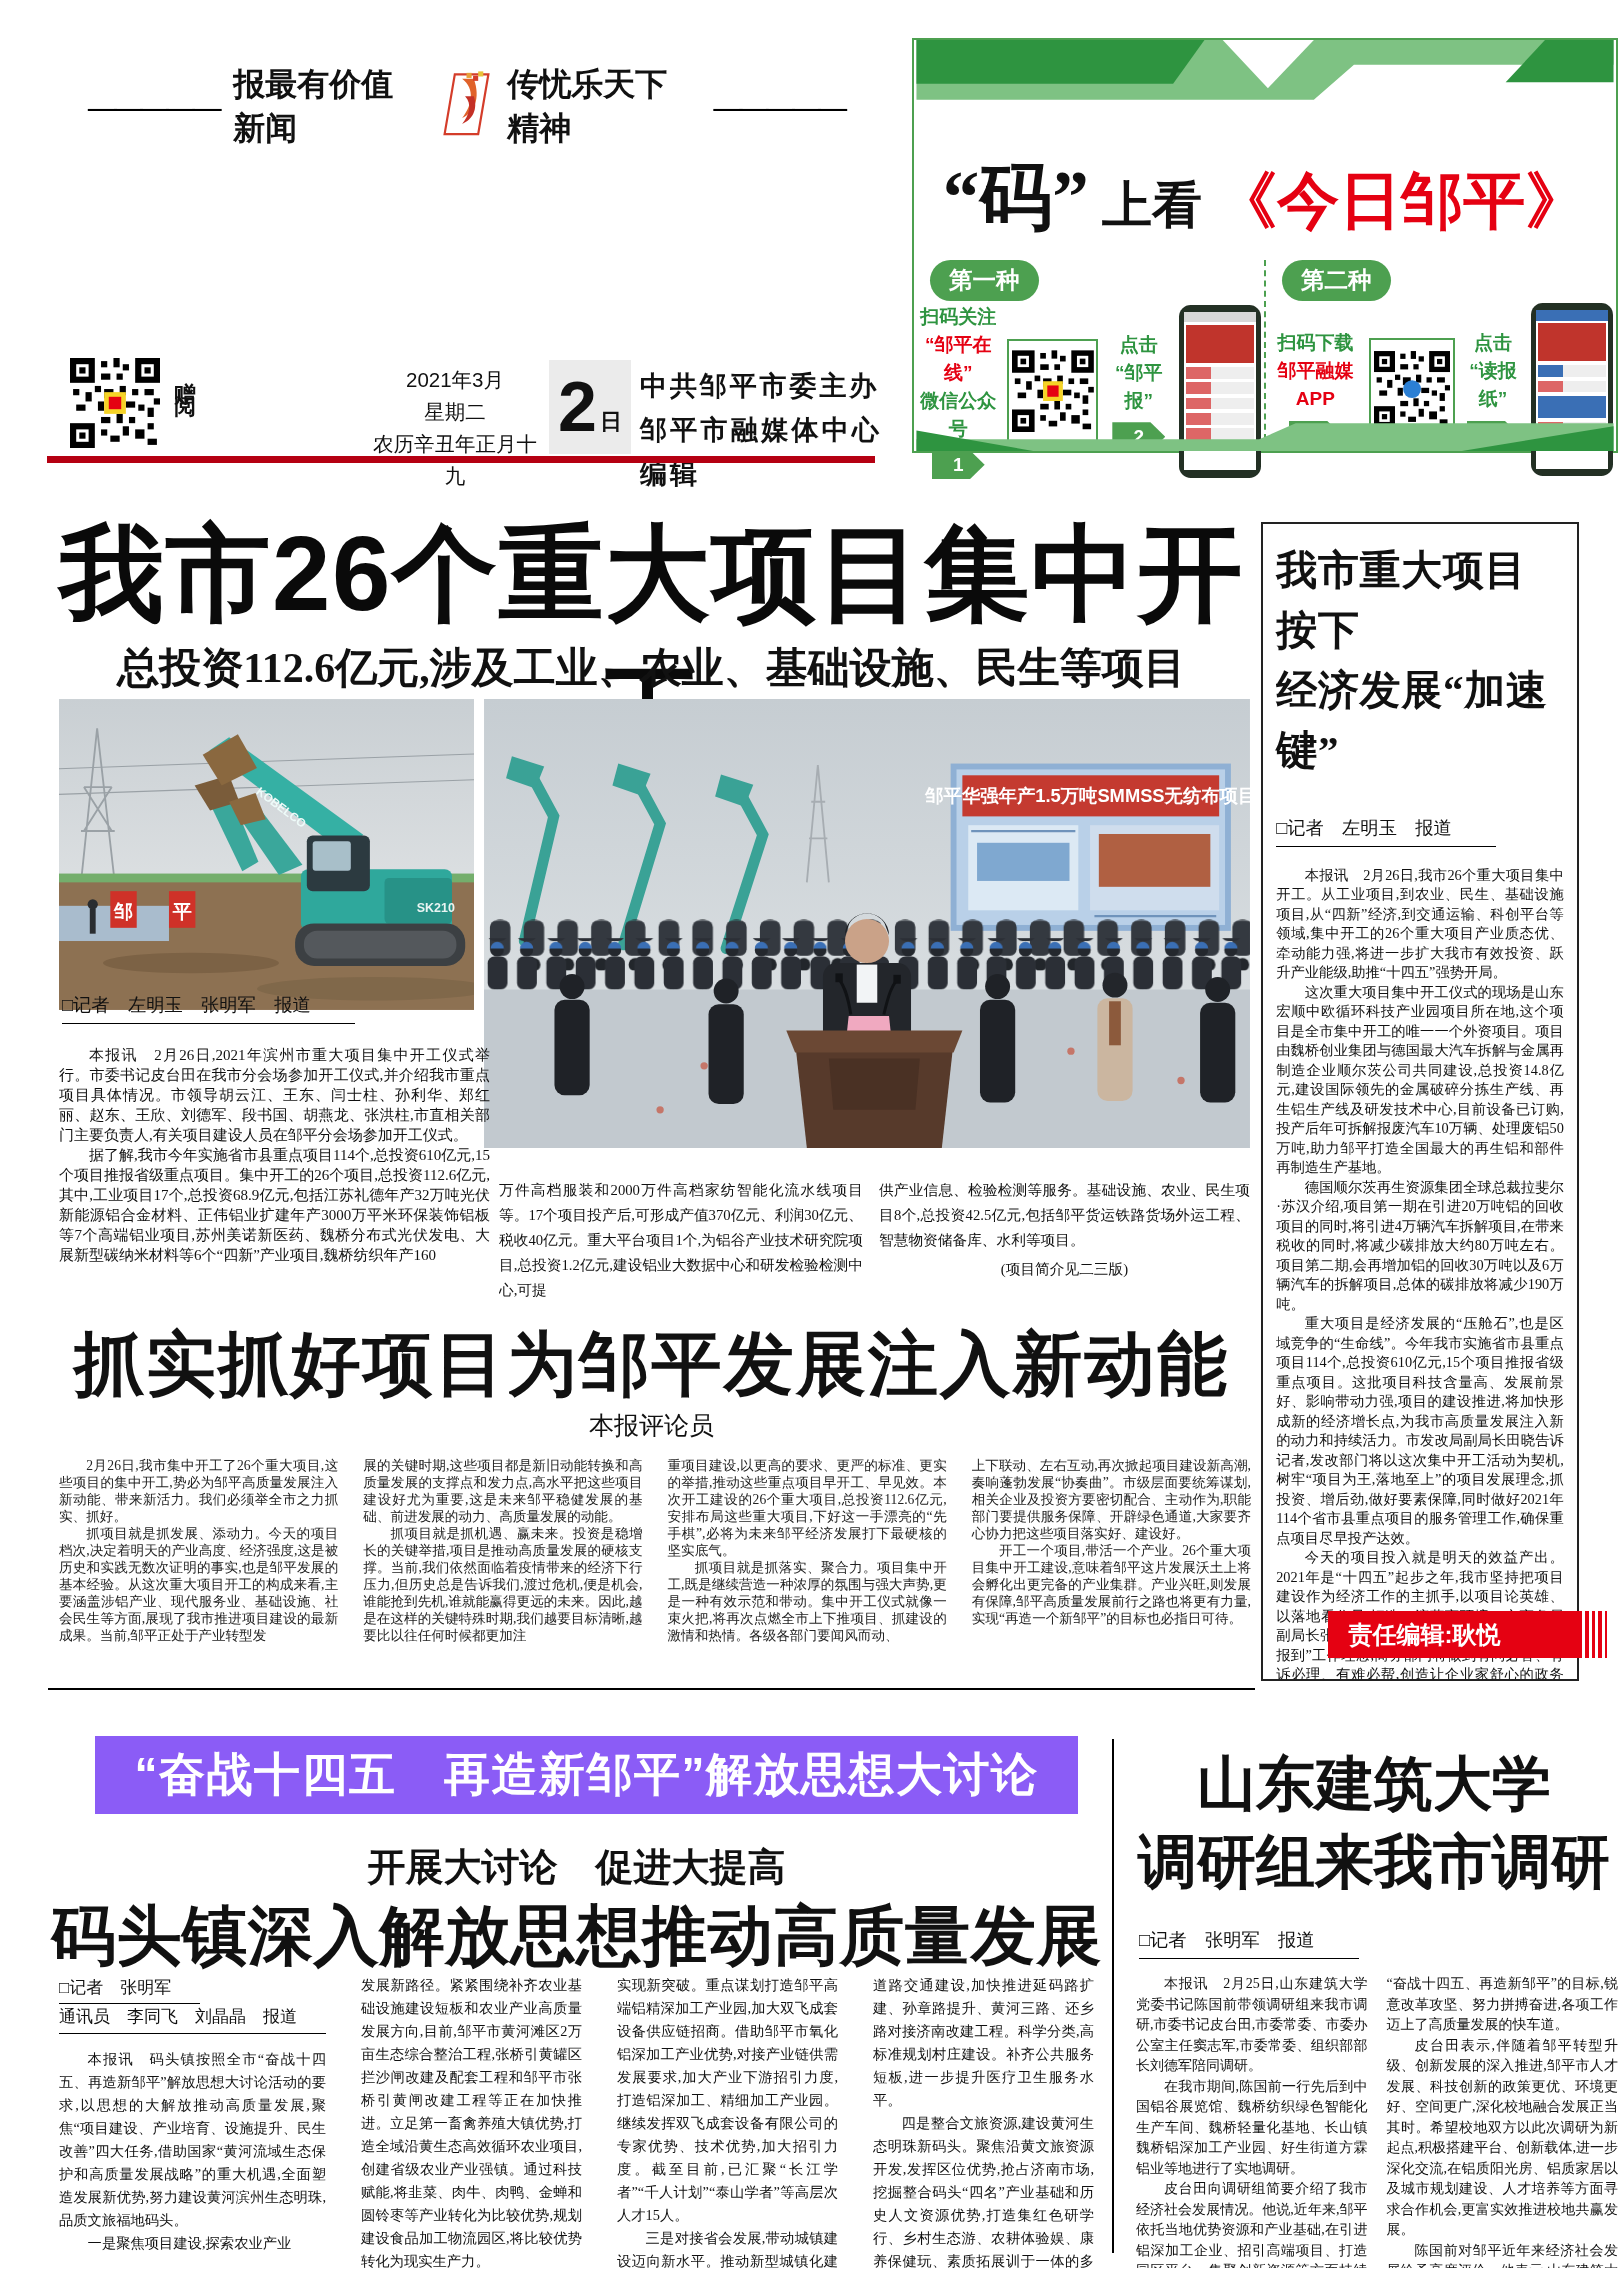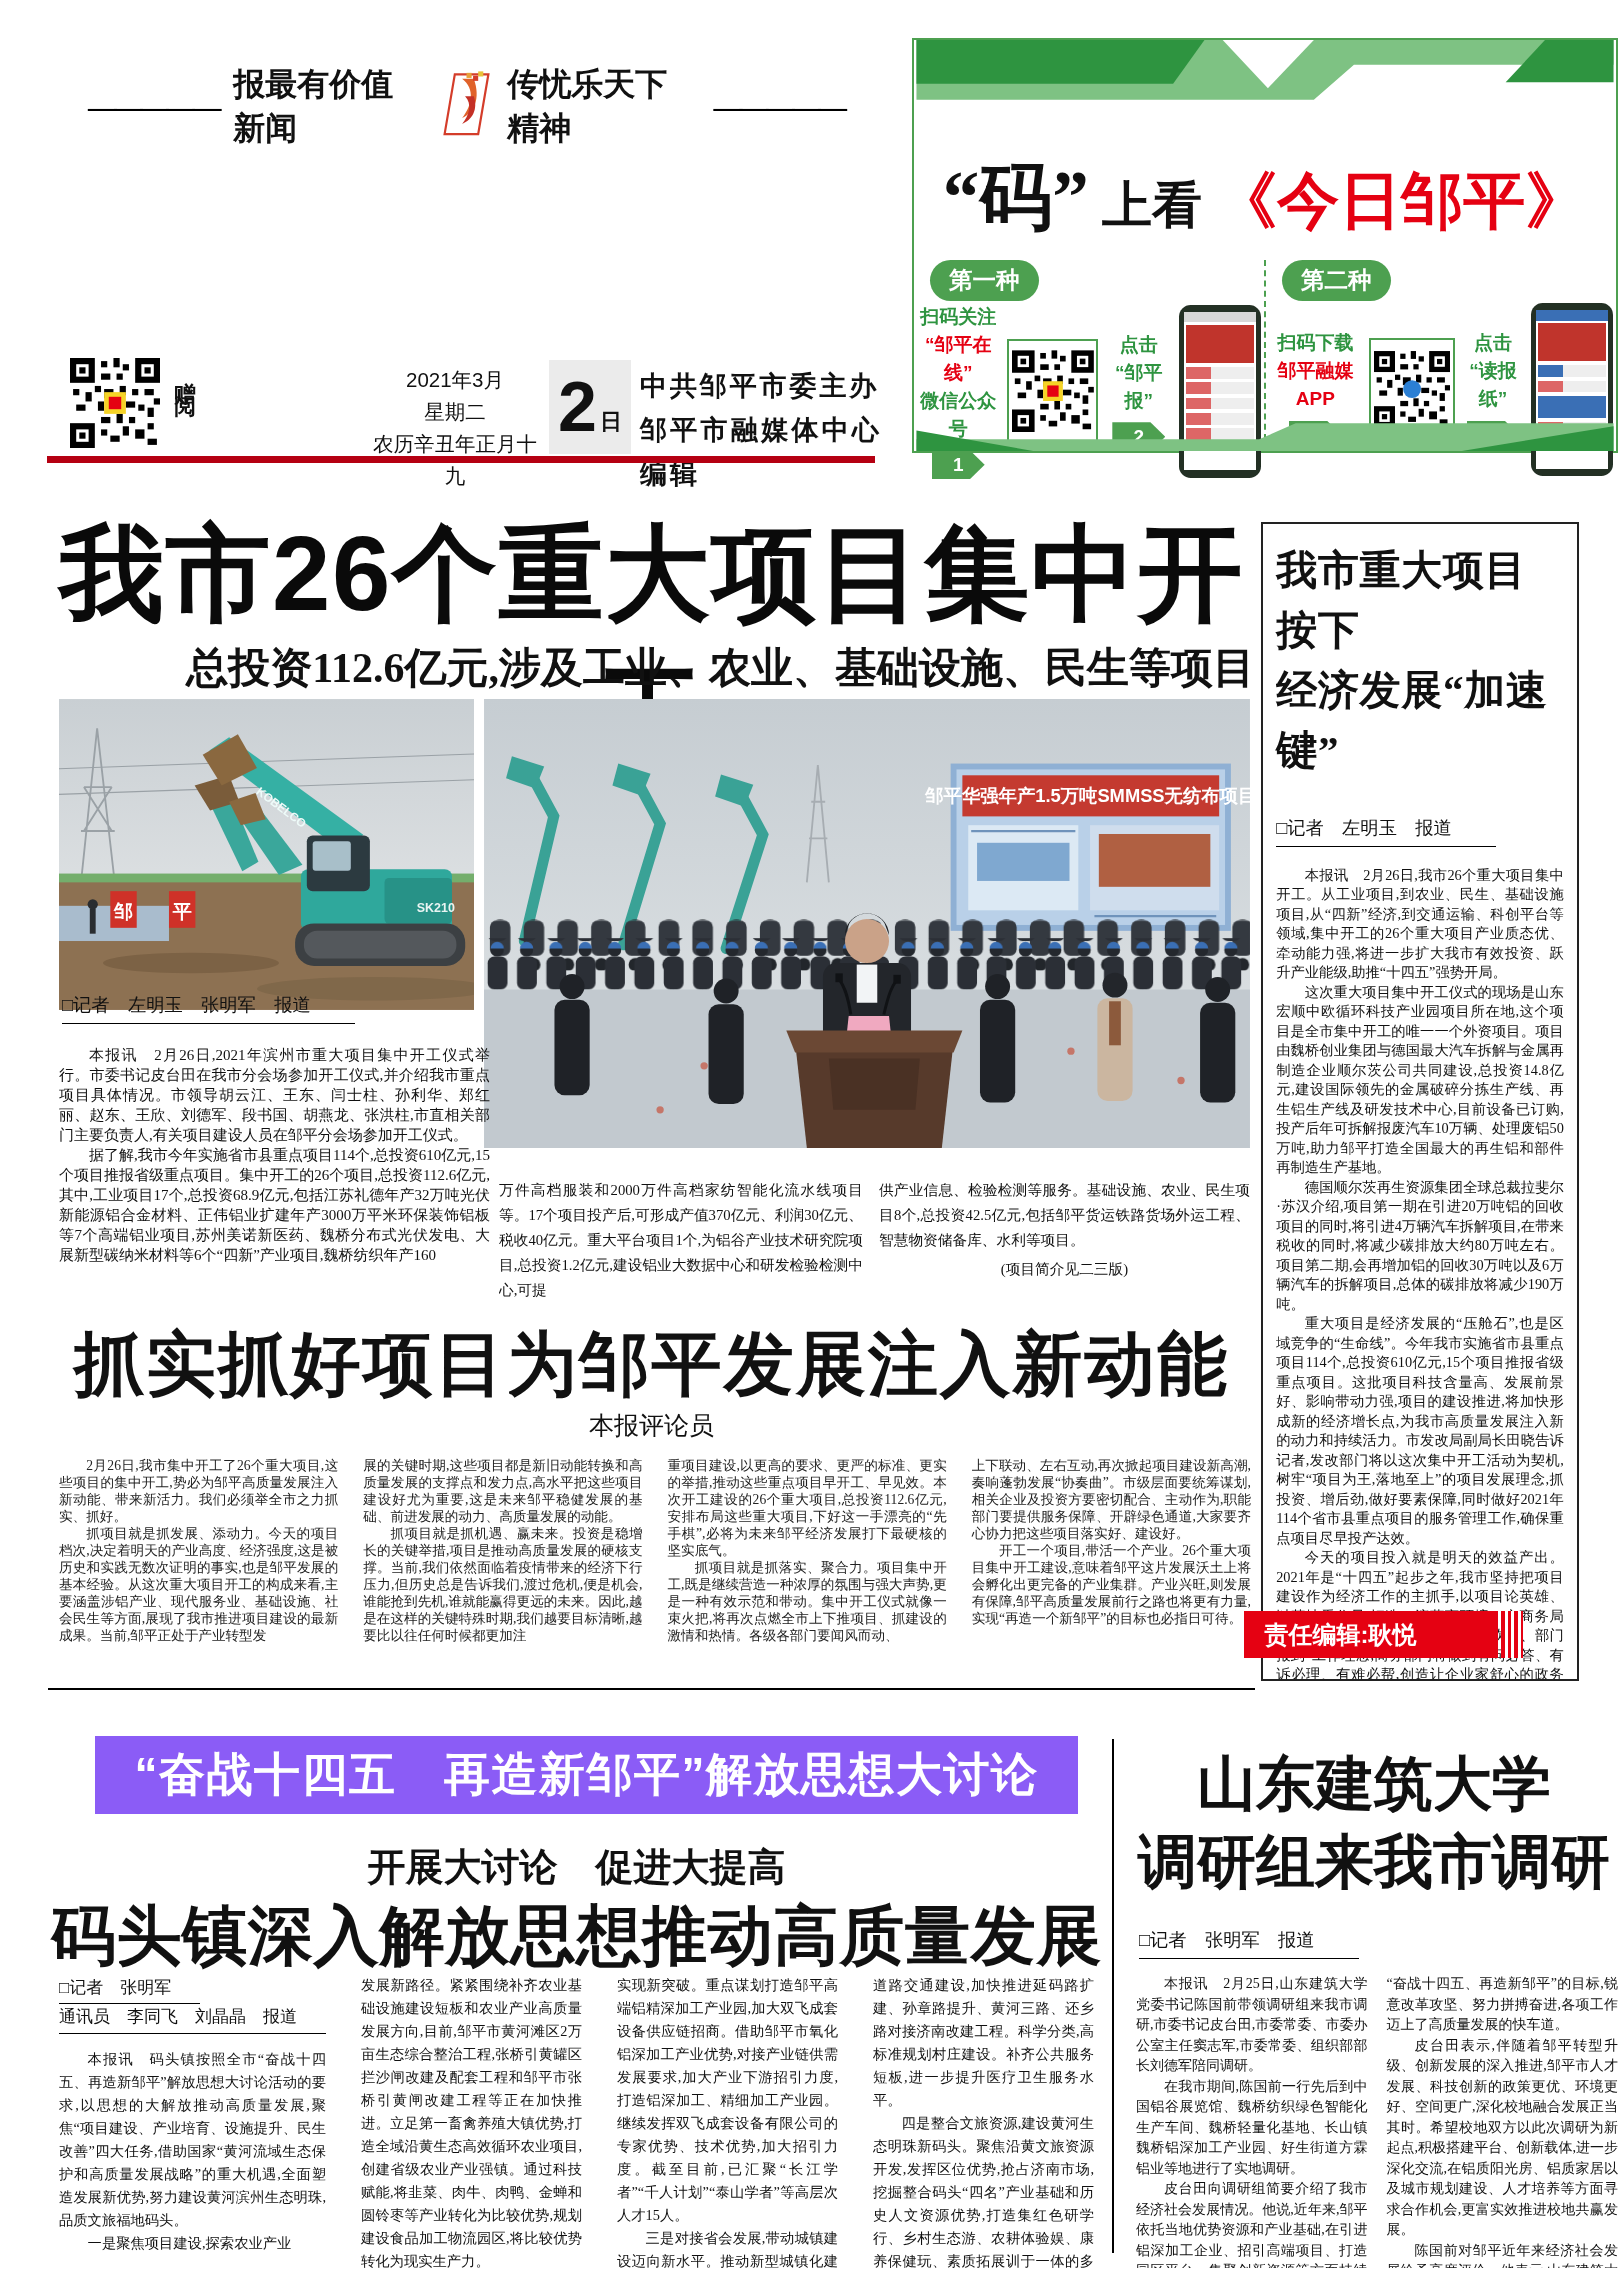--- a/index.html
+++ b/index.html
@@ -49,21 +49,21 @@
   .phone{width:82px;height:173px;background:#233024;border-radius:11.7px;padding:7.3px 5.1px;flex:none}
   .screen{width:100%;height:100%;background:#fff;overflow:hidden}
   .scr-bar{height:10.3px;background:#d8d8d8}
   .scr-hero{height:38px;background:#c0342c;margin:2.9px 2.2px}
   .scr-row{height:11.7px;margin:3.7px 2.2px;background:#eee;border-left:25px solid #d66;}
   .scr-hero.blue{background:#3a6fb5}
 
   
   .lead-headline{top:505px;left:48px;width:1207px;text-align:center;font-size:105px;font-weight:900;letter-spacing:1.5px;
                  font-family:"Liberation Sans",sans-serif;color:#0a0a0a}
-  .lead-subhead{top:640px;left:48px;width:1207px;text-align:right;font-size:42px;font-weight:bold}
+  .lead-subhead{top:640px;left:48px;width:1207px;text-align:center;font-size:42px;font-weight:bold}
   .photo{overflow:hidden}
   .photo1{top:699px;left:59px;width:415px;height:311px}
   .photo2{top:699px;left:484px;width:766px;height:449px}
   .byline{font-size:18.3px;display:inline-block;border-bottom:1.5px solid #000;padding:0 44px 5.9px 0;white-space:nowrap}
   .lead-byline{top:992px;left:62px}
   .lead-col{font-size:15px;line-height:20px}
   .lead-col1{top:1045px;left:59px;width:431px;height:247px;overflow:hidden}
   .cap-col{top:1178px;font-size:14.7px;line-height:25px;height:126px;overflow:hidden}
   .cap-col2{left:499px;width:364px}
   .cap-col3{left:879px;width:371px}
@@ -451,21 +451,21 @@
       <span class="byline">□记者　左明玉　报道</span>
     </div>
     <div class="sb-body">
         <p>本报讯　2月26日,我市26个重大项目集中开工。从工业项目,到农业、民生、基础设施项目,从“四新”经济,到交通运输、科创平台等领域,集中开工的26个重大项目产业质态优、牵动能力强,将进一步扩大我市有效投资、跃升产业能级,助推“十四五”强势开局。</p>
         <p>这次重大项目集中开工仪式的现场是山东宏顺中欧循环科技产业园项目所在地,这个项目是全市集中开工的唯一一个外资项目。项目由魏桥创业集团与德国最大汽车拆解与金属再制造企业顺尔茨公司共同建设,总投资14.8亿元,建设国际领先的金属破碎分拣生产线、再生铝生产线及研发技术中心,目前设备已订购,投产后年可拆解报废汽车10万辆、处理废铝50万吨,助力邹平打造全国最大的再生铝和部件再制造生产基地。</p>
         <p>德国顺尔茨再生资源集团全球总裁拉斐尔·苏汉介绍,项目第一期在引进20万吨铝的回收项目的同时,将引进4万辆汽车拆解项目,在带来税收的同时,将减少碳排放大约80万吨左右。项目第二期,会再增加铝的回收30万吨以及6万辆汽车的拆解项目,总体的碳排放将减少190万吨。</p>
         <p>重大项目是经济发展的“压舱石”,也是区域竞争的“生命线”。今年我市实施省市县重点项目114个,总投资610亿元,15个项目推报省级重点项目。这批项目科技含量高、发展前景好、影响带动力强,项目的建设推进,将加快形成新的经济增长点,为我市高质量发展注入新的动力和持续活力。市发改局副局长田晓告诉记者,发改部门将以这次集中开工活动为契机,树牢“项目为王,落地至上”的项目发展理念,抓投资、增后劲,做好要素保障,同时做好2021年114个省市县重点项目的服务管理工作,确保重点项目尽早投产达效。</p>
         <p>今天的项目投入就是明天的效益产出。2021年是“十四五”起步之年,我市坚持把项目建设作为经济工作的主抓手,以项目论英雄、以落地看作风,打造一流营商环境。市商务局副局长张道红告诉记者,坚持“企业吹哨、部门报到”工作理念,商务部门将做到有问必答、有诉必理、有难必帮,创造让企业家舒心的政务环境,年内新增市场主体4200户以上,让投资邹平、兴业邹平成为广泛共识。这次集中开工仪式项目中过亿元招商项目就有9个,商务部门将全力做好项目的服务工作,力争项目早投产,早见效。同时,聚焦高端铝业和“四新”经济,我市全面做好招商对接,为“十四五”开好局提供强有力的项目支撑。</p>
       </div>
   </div>
-  <div class="abs editorbox" style="left:1244px;right:auto">责任编辑:耿悦</div>
+  <div class="abs editorbox" style="left:1328px;right:auto">责任编辑:耿悦</div>
 
   <div class="abs ed-headline">抓实抓好项目为邹平发展注入新动能</div>
   <div class="abs ed-byline">本报评论员</div>
   <div class="abs ed-cols">
     <div class="ed-col">
         <p>2月26日,我市集中开工了26个重大项目,这些项目的集中开工,势必为邹平高质量发展注入新动能、带来新活力。我们必须举全市之力抓实、抓好。</p>
         <p>抓项目就是抓发展、添动力。今天的项目档次,决定着明天的产业高度、经济强度,这是被历史和实践无数次证明的事实,也是邹平发展的基本经验。从这次重大项目开工的构成来看,主要涵盖涉铝产业、现代服务业、基础设施、社会民生等方面,展现了我市推进项目建设的最新成果。当前,邹平正处于产业转型发</p>
       </div>
     <div class="ed-col cont">
         <p>展的关键时期,这些项目都是新旧动能转换和高质量发展的支撑点和发力点,高水平把这些项目建设好尤为重要,这是未来邹平稳健发展的基础、前进发展的动力、高质量发展的动能。</p>

